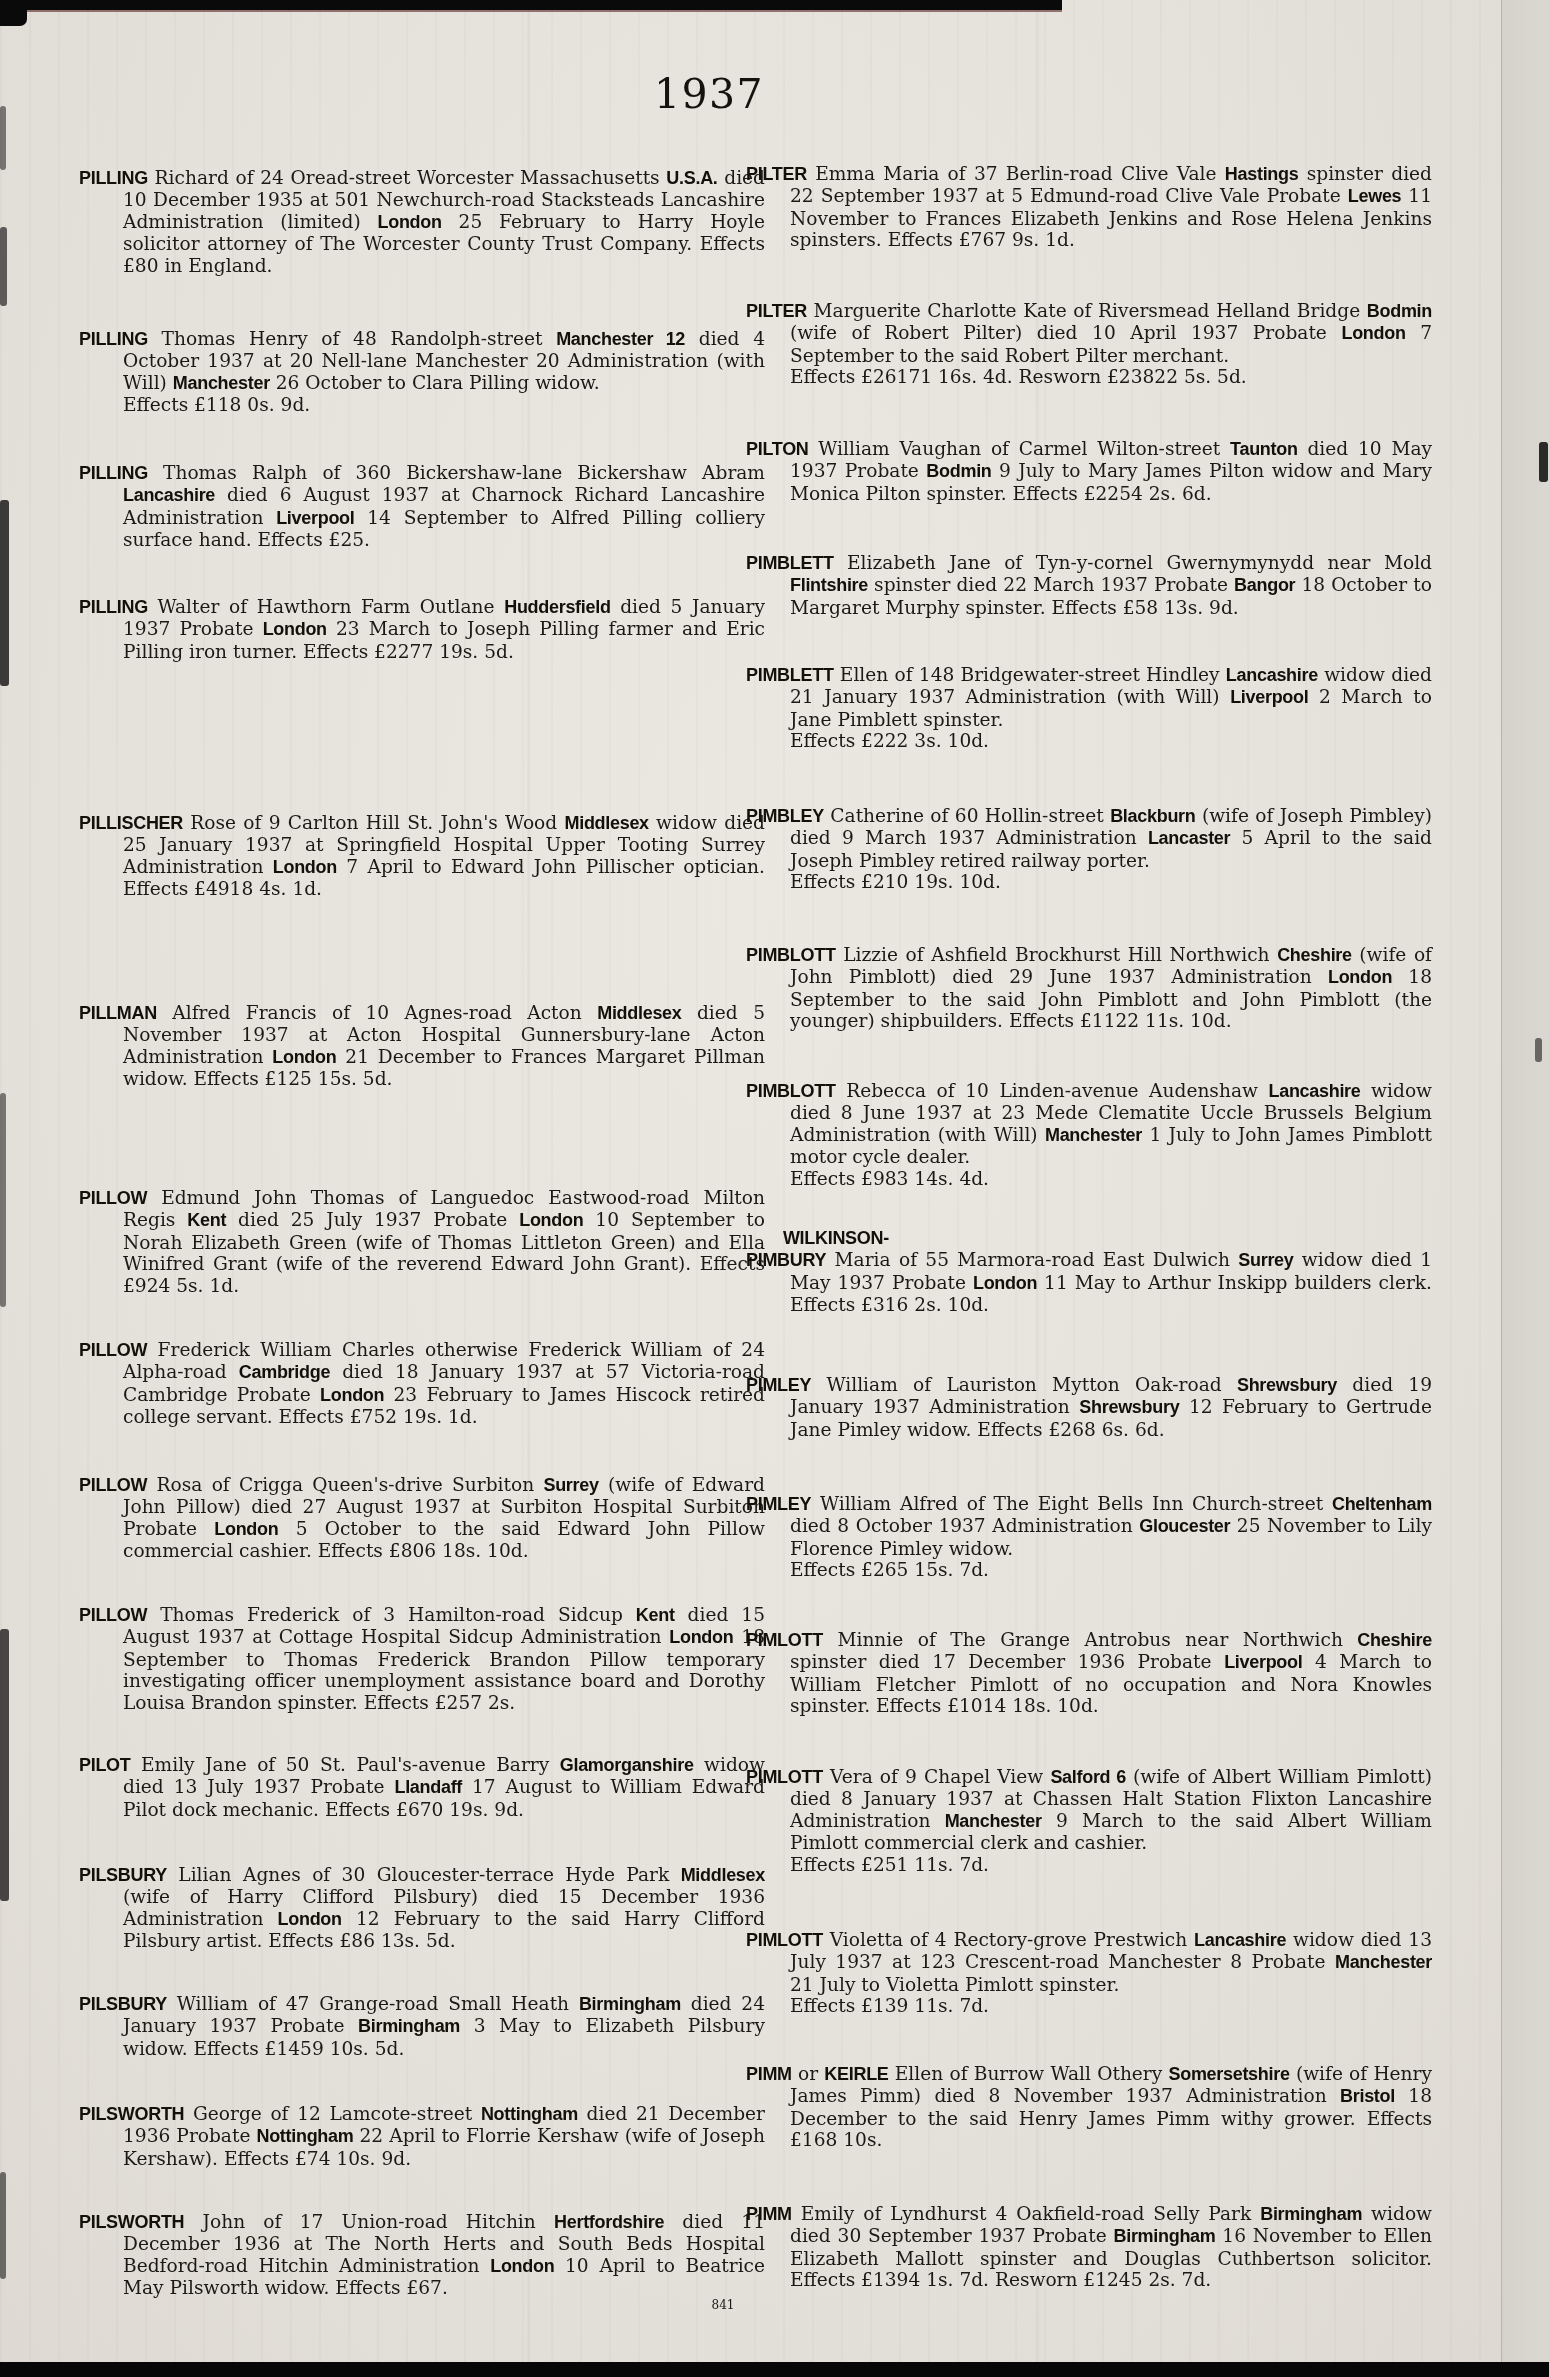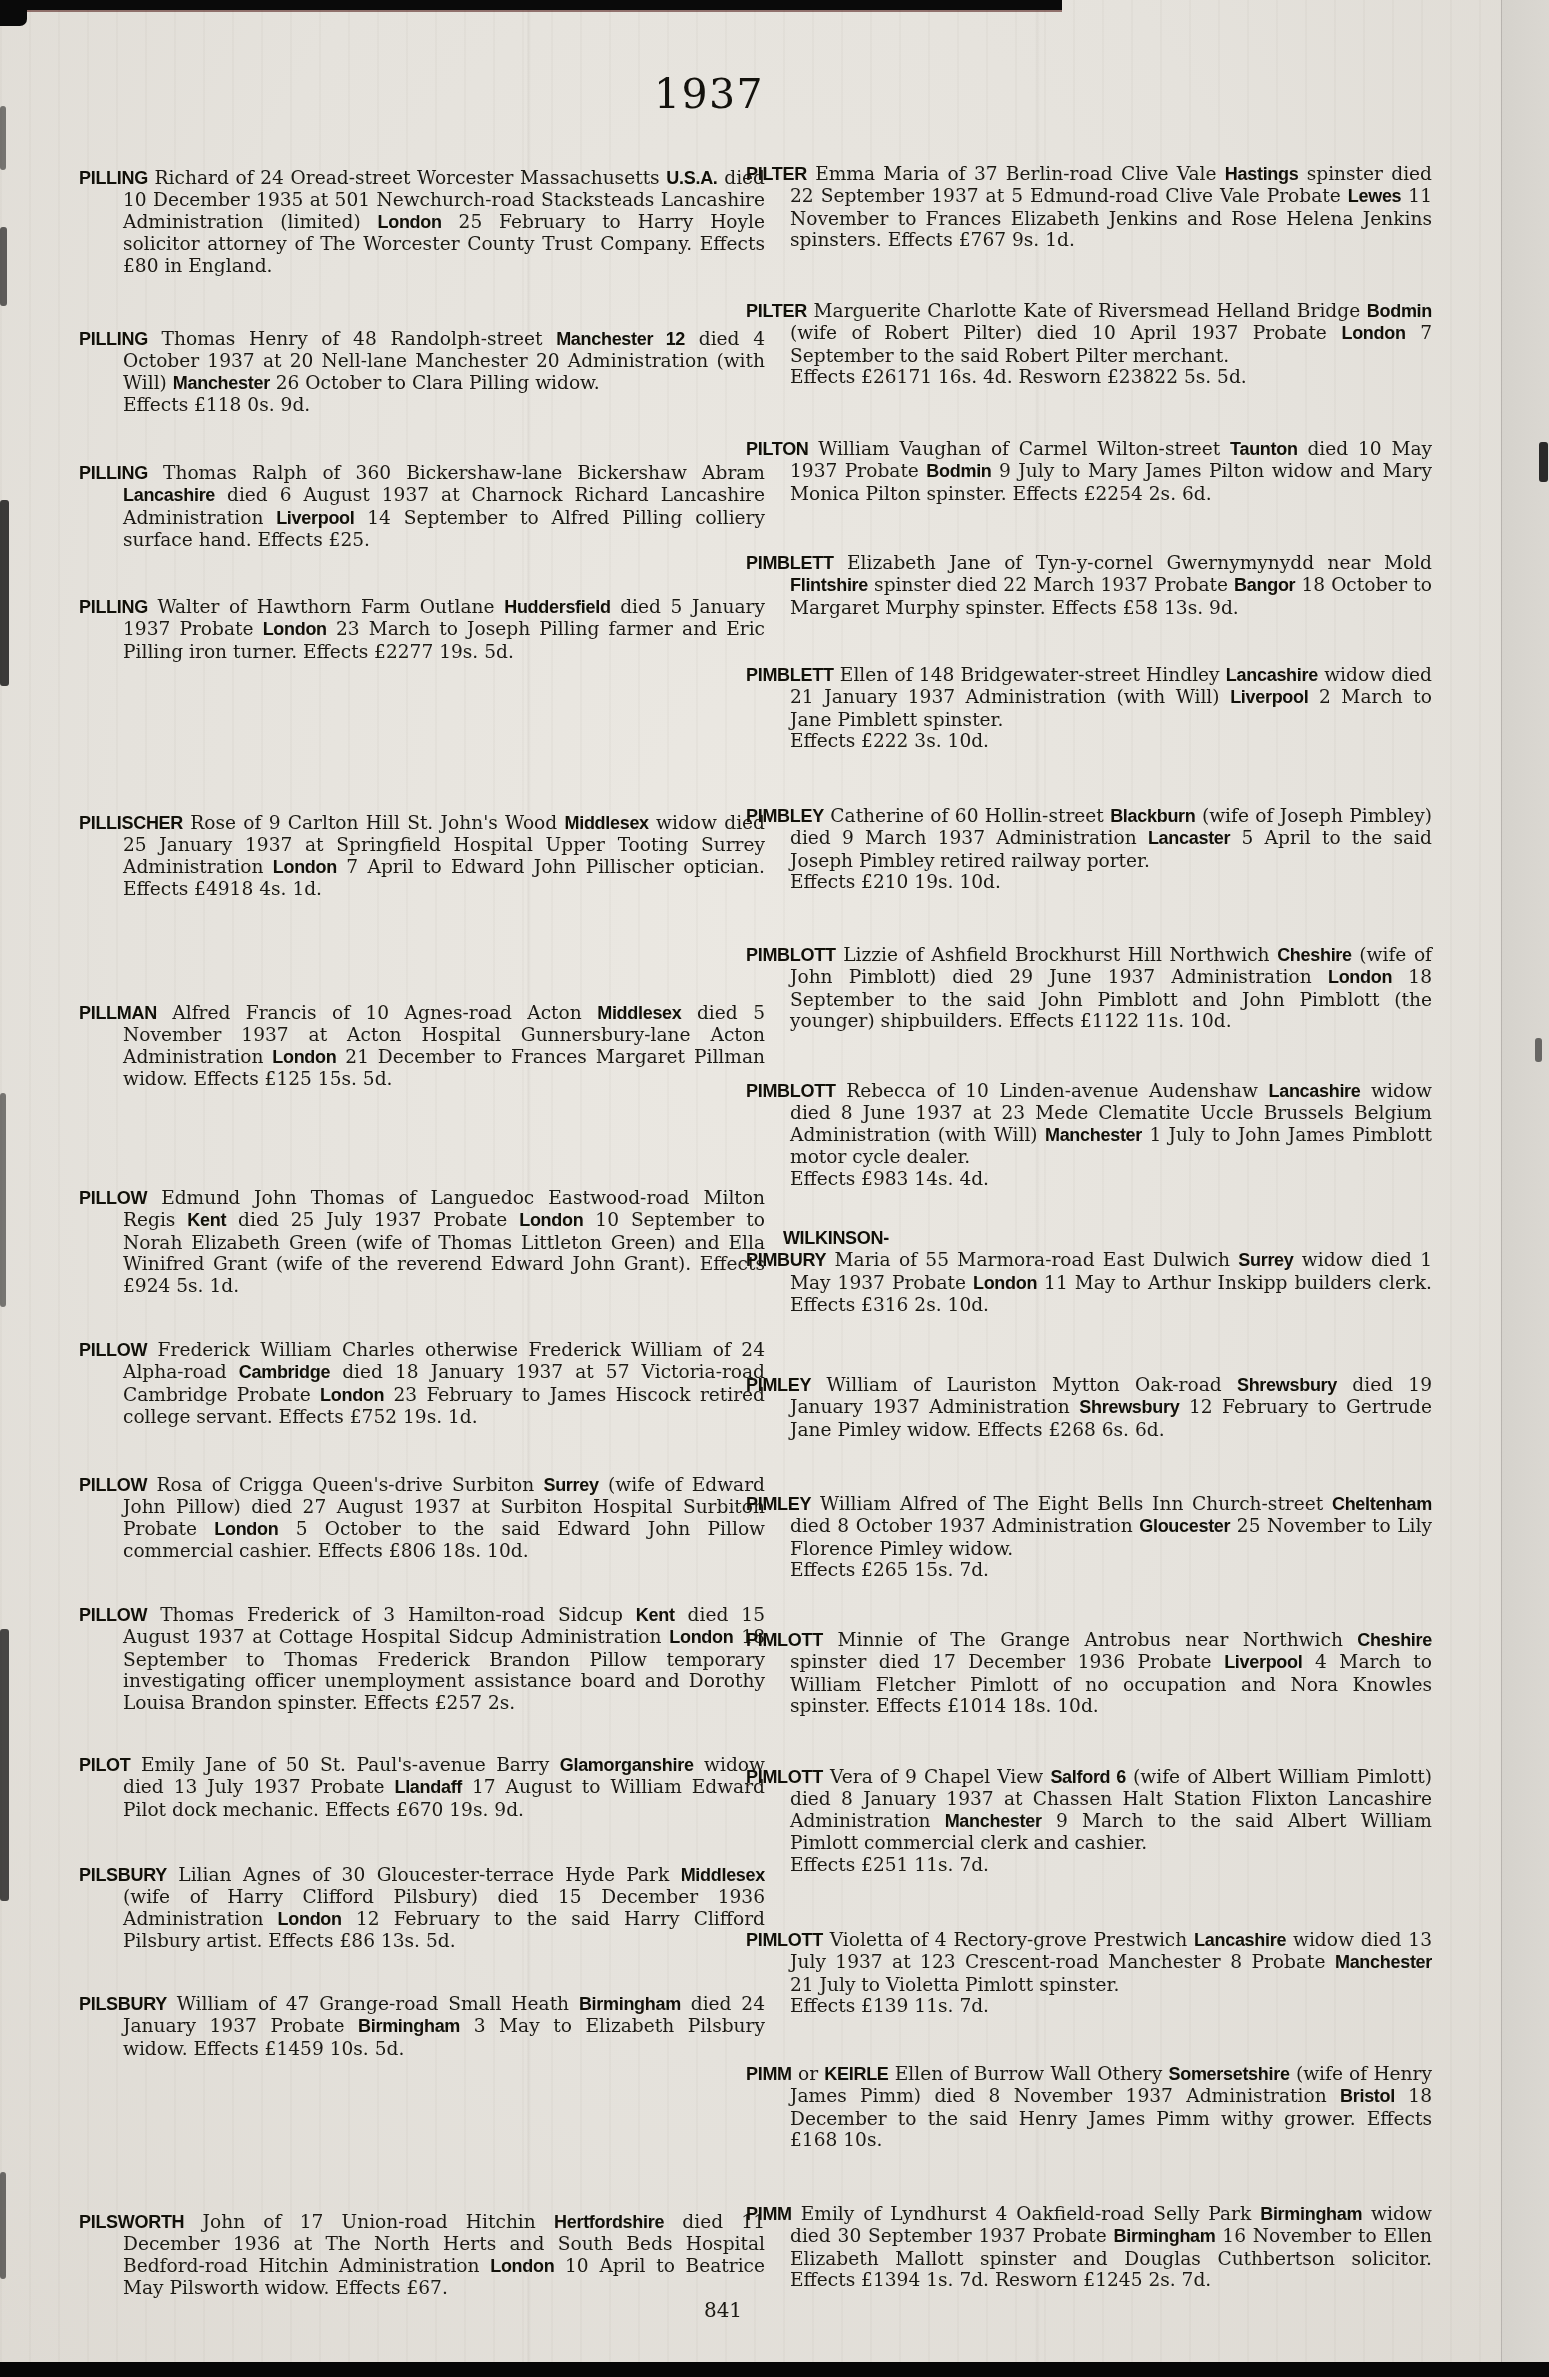--- a/index.html
+++ b/index.html
@@ -37,21 +37,21 @@
   }
   .entry b{
     font-family:"Liberation Sans", sans-serif;
     font-weight:700;font-size:18px;letter-spacing:-0.3px;
     color:#111009;
   }
   .e-wk{text-indent:-7.1px;}
   .entry .outdent{margin-left:-44px;}
   .pagenum{
     position:absolute;left:680px;top:2298px;width:86px;
-    text-align:center;font-size:20px;color:#1b1913;
+    text-align:center;font-size:12px;color:#1b1913;
   }
   
   .edge-top{position:absolute;left:0;top:0;width:1062px;height:10px;background:#0a0a0a;}
   .edge-top-red{position:absolute;left:0;top:10px;width:1062px;height:2.1px;background:#4a1410;opacity:.55;}
   .edge-corner{position:absolute;left:0;top:0;width:27px;height:26px;background:#0a0a0a;border-radius:0 0 7.1px 0;}
   .edge-bottom{position:absolute;left:0;top:2362px;width:1549px;height:15px;background:#070707;}
   .edge-right{position:absolute;left:1501px;top:0;width:49px;height:2377px;
     background:linear-gradient(90deg,#d5d2cc,#dbd8d2);
     border-left:0.7px solid rgba(60,55,50,.22);}
   .mark{position:absolute;background:#0c0c0c;border-radius:2.9px;filter:blur(0.4px);}
@@ -79,20 +79,21 @@
     <p class="entry" style="top:580px"><b>PILLING</b><span> Walter of Hawthorn Farm Outlane </span><b>Huddersfield</b><span> died 5 January 1937 Probate </span><b>London</b><span> 23 March to Joseph Pilling farmer and Eric Pilling iron turner.  Effects £2277 19s. 5d.</span></p>
     <p class="entry" style="top:796px"><b>PILLISCHER</b><span> Rose of 9 Carlton Hill St. John's Wood </span><b>Middlesex</b><span> widow died 25 January 1937 at Springfield Hospital Upper Tooting Surrey Administration </span><b>London</b><span> 7 April to Edward John Pillischer optician.  Effects £4918 4s. 1d.</span></p>
     <p class="entry" style="top:986px"><b>PILLMAN</b><span> Alfred Francis of 10 Agnes-road Acton </span><b>Middlesex</b><span> died 5 November 1937 at Acton Hospital Gunnersbury-lane Acton Administration </span><b>London</b><span> 21 December to Frances Margaret Pillman widow.  Effects £125 15s. 5d.</span></p>
     <p class="entry" style="top:1171px"><b>PILLOW</b><span> Edmund John Thomas of Languedoc Eastwood-road Milton Regis </span><b>Kent</b><span> died 25 July 1937 Probate </span><b>London</b><span> 10 September to Norah Elizabeth Green (wife of Thomas Littleton Green) and Ella Winifred Grant (wife of the reverend Edward John Grant).  Effects £924 5s. 1d.</span></p>
     <p class="entry" style="top:1323px"><b>PILLOW</b><span> Frederick William Charles otherwise Frederick William of 24 Alpha-road </span><b>Cambridge</b><span> died 18 January 1937 at 57 Victoria-road Cambridge  Probate </span><b>London</b><span> 23 February to James Hiscock retired college servant.  Effects £752 19s. 1d.</span></p>
     <p class="entry" style="top:1458px"><b>PILLOW</b><span> Rosa of Crigga Queen's-drive Surbiton </span><b>Surrey</b><span> (wife of Edward John Pillow) died 27 August 1937 at Surbiton Hospital Surbiton Probate </span><b>London</b><span> 5 October to the said Edward John Pillow commercial cashier.  Effects £806 18s. 10d.</span></p>
     <p class="entry" style="top:1588px"><b>PILLOW</b><span> Thomas Frederick of 3 Hamilton-road Sidcup </span><b>Kent</b><span> died 15 August 1937 at Cottage Hospital Sidcup Administration </span><b>London</b><span> 18 September to Thomas Frederick Brandon Pillow temporary investigating officer unemployment assistance board and Dorothy Louisa Brandon spinster.  Effects £257 2s.</span></p>
     <p class="entry" style="top:1738px"><b>PILOT</b><span> Emily Jane of 50 St. Paul's-avenue Barry </span><b>Glamorganshire</b><span> widow died 13 July 1937 Probate </span><b>Llandaff</b><span> 17 August to William Edward Pilot dock mechanic.  Effects £670 19s. 9d.</span></p>
     <p class="entry" style="top:1848px"><b>PILSBURY</b><span> Lilian Agnes of 30 Gloucester-terrace Hyde Park </span><b>Middlesex</b><span> (wife of Harry Clifford Pilsbury) died 15 December 1936 Administration </span><b>London</b><span> 12 February to the said Harry Clifford Pilsbury artist.  Effects £86 13s. 5d.</span></p>
     <p class="entry" style="top:1977px"><b>PILSBURY</b><span> William of 47 Grange-road Small Heath </span><b>Birmingham</b><span> died 24 January 1937 Probate </span><b>Birmingham</b><span> 3 May to Elizabeth Pilsbury widow.  Effects £1459 10s. 5d.</span></p>
+    <p class="entry" style="top:2087px"><b>PILSWORTH</b><span> George of 12 Lamcote-street </span><b>Nottingham</b><span> died 21 December 1936 Probate </span><b>Nottingham</b><span> 22 April to Florrie Kershaw (wife of Joseph Kershaw).  Effects £74 10s. 9d.</span></p>
     <p class="entry" style="top:2195px"><b>PILSWORTH</b><span> John of 17 Union-road Hitchin </span><b>Hertfordshire</b><span> died 11 December 1936 at The North Herts and South Beds Hospital Bedford-road Hitchin Administration </span><b>London</b><span> 10 April to Beatrice May Pilsworth widow.  Effects £67.</span></p>
   </div>
 
   <div class="col col-r">
     <p class="entry" style="top:147px"><b>PILTER</b><span> Emma Maria of 37 Berlin-road Clive Vale </span><b>Hastings</b><span> spinster died 22 September 1937 at 5 Edmund-road Clive Vale Probate </span><b>Lewes</b><span> 11 November to Frances Elizabeth Jenkins and Rose Helena Jenkins spinsters.  Effects £767 9s. 1d.</span></p>
     <p class="entry" style="top:284px"><b>PILTER</b><span> Marguerite Charlotte Kate of Riversmead Helland Bridge </span><b>Bodmin</b><span> (wife of Robert Pilter) died 10 April 1937 Probate </span><b>London</b><span> 7 September to the said Robert Pilter merchant.</span><br><span>Effects £26171 16s. 4d.  Resworn £23822 5s. 5d.</span></p>
     <p class="entry" style="top:422px"><b>PILTON</b><span> William Vaughan of Carmel Wilton-street </span><b>Taunton</b><span> died 10 May 1937 Probate </span><b>Bodmin</b><span> 9 July to Mary James Pilton widow and Mary Monica Pilton spinster.  Effects £2254 2s. 6d.</span></p>
     <p class="entry" style="top:536px"><b>PIMBLETT</b><span> Elizabeth Jane of Tyn-y-cornel Gwernymynydd near Mold </span><b>Flintshire</b><span> spinster died 22 March 1937 Probate </span><b>Bangor</b><span> 18 October to Margaret Murphy spinster.  Effects £58 13s. 9d.</span></p>
     <p class="entry" style="top:648px"><b>PIMBLETT</b><span> Ellen of 148 Bridgewater-street Hindley </span><b>Lancashire</b><span> widow died 21 January 1937 Administration (with Will) </span><b>Liverpool</b><span> 2 March to Jane Pimblett spinster.</span><br><span>Effects £222 3s. 10d.</span></p>
     <p class="entry" style="top:789px"><b>PIMBLEY</b><span> Catherine of 60 Hollin-street </span><b>Blackburn</b><span> (wife of Joseph Pimbley) died 9 March 1937 Administration </span><b>Lancaster</b><span> 5 April to the said Joseph Pimbley retired railway porter.</span><br><span>Effects £210 19s. 10d.</span></p>

